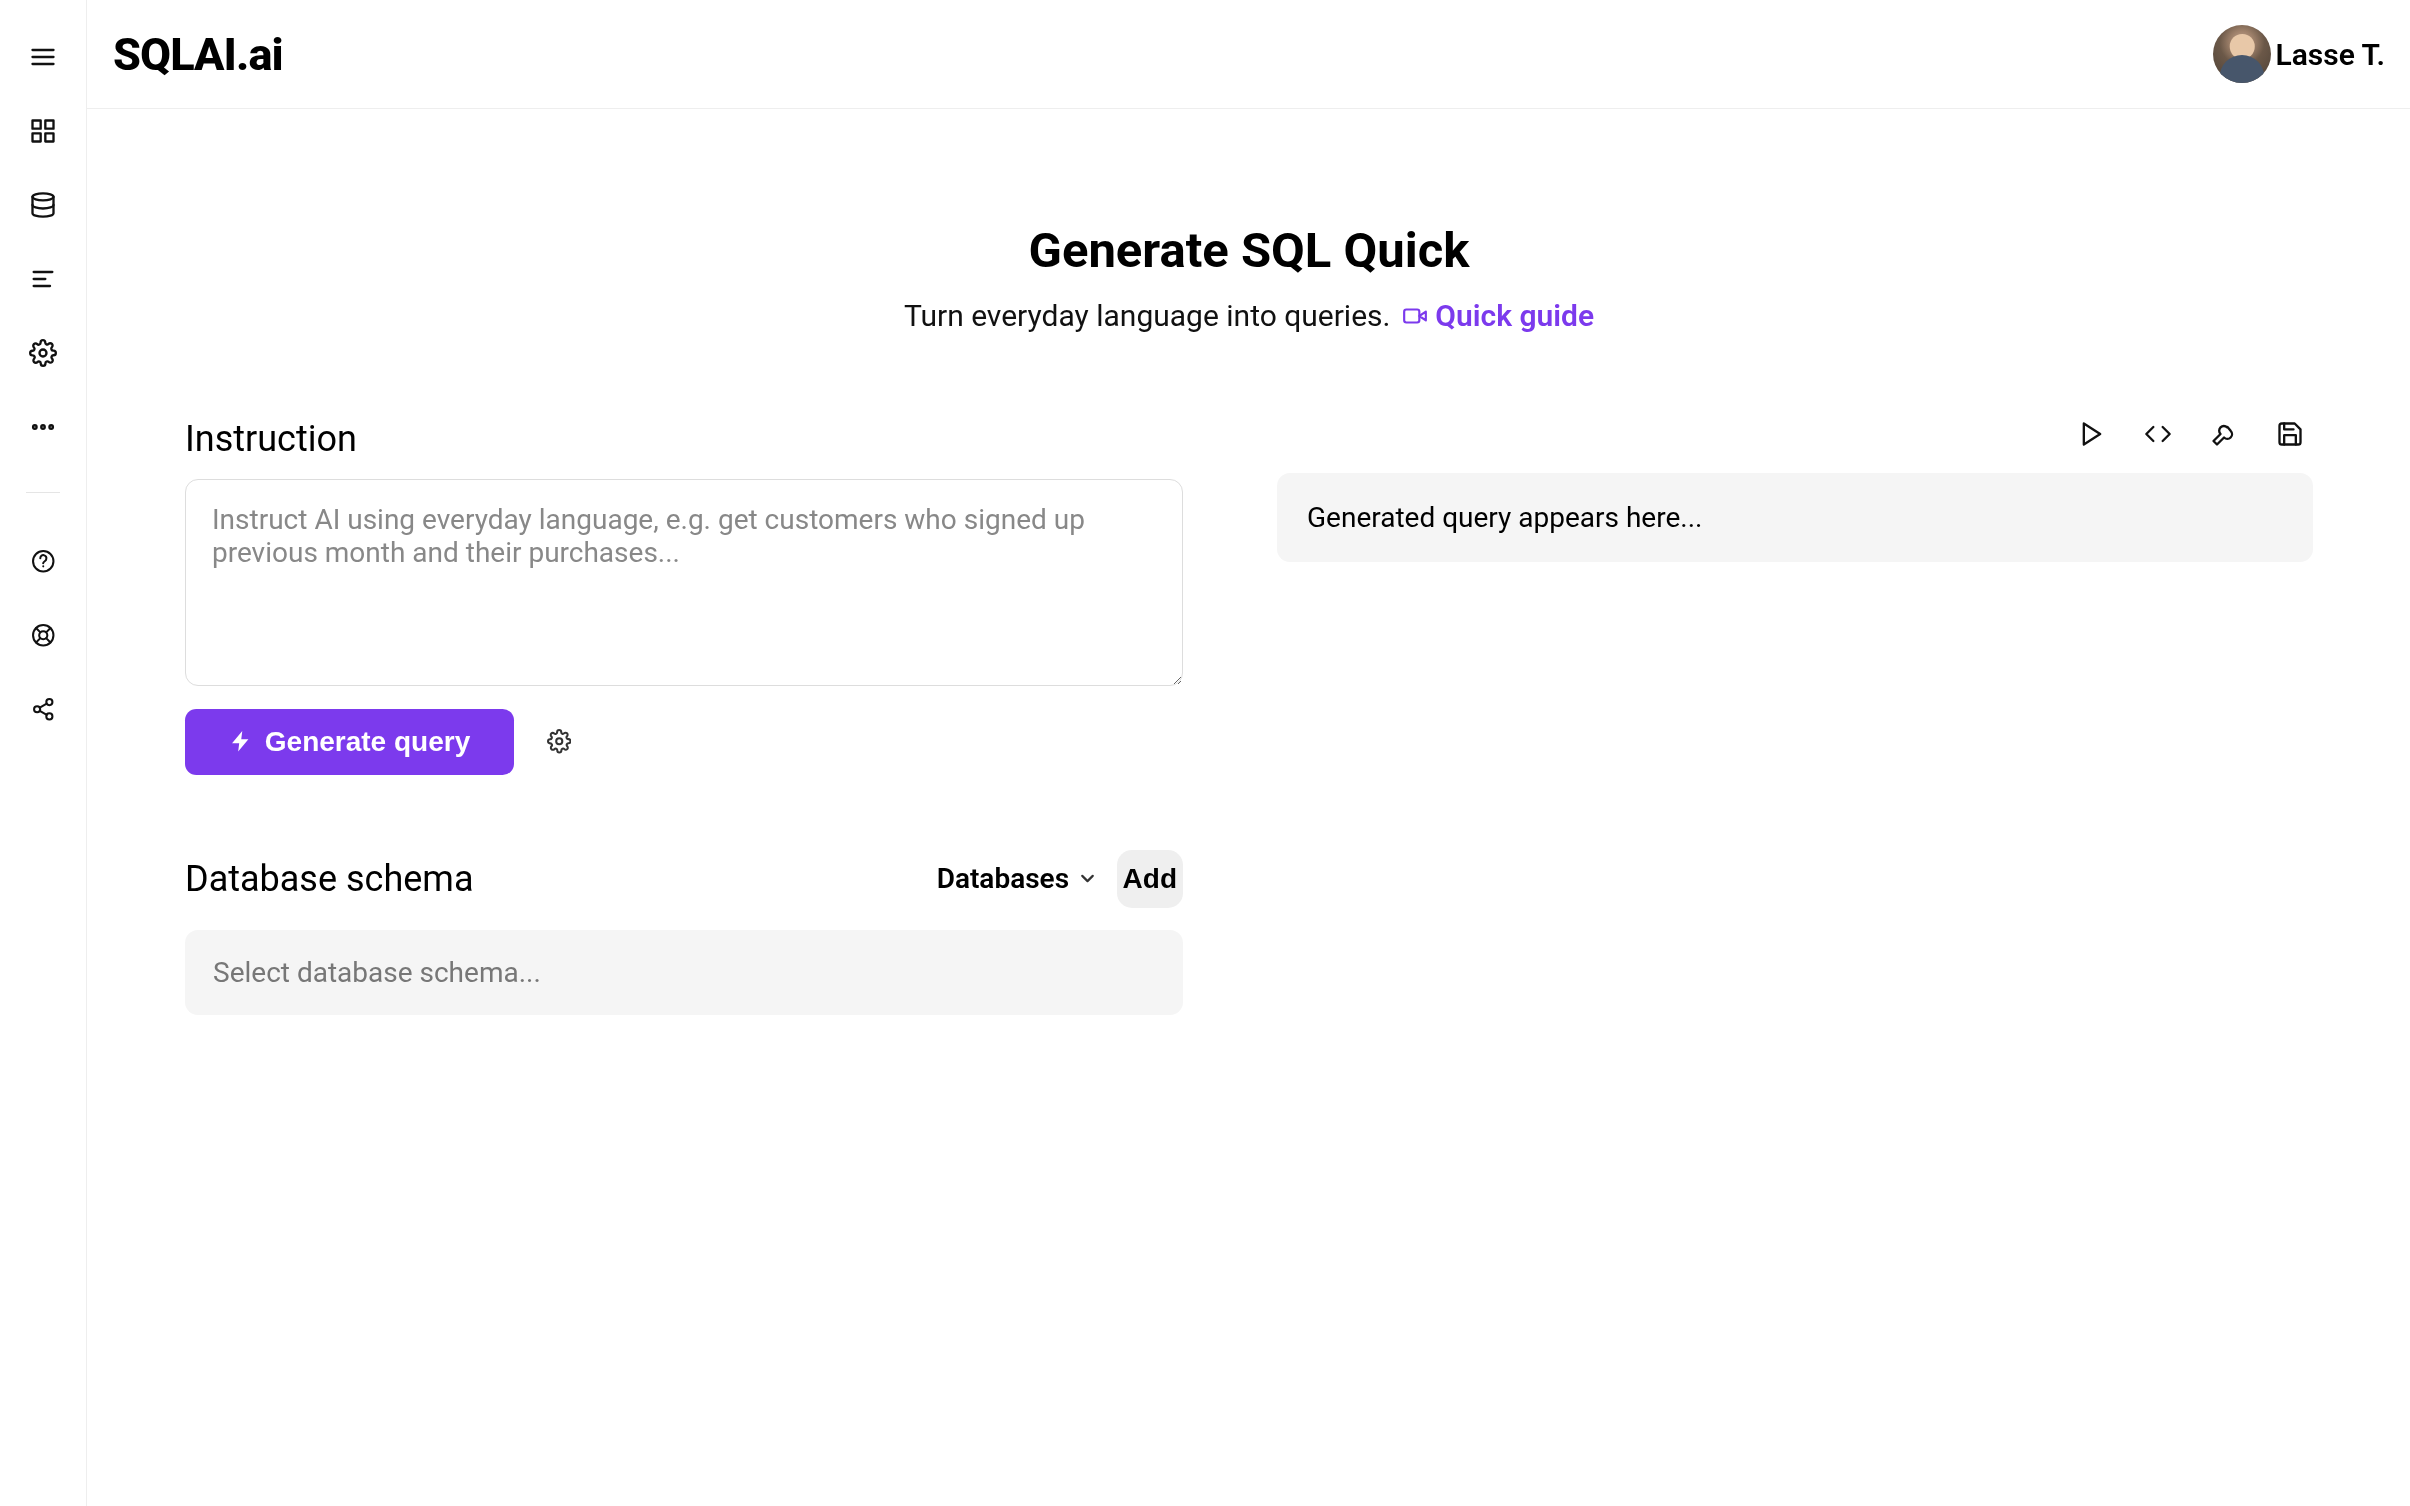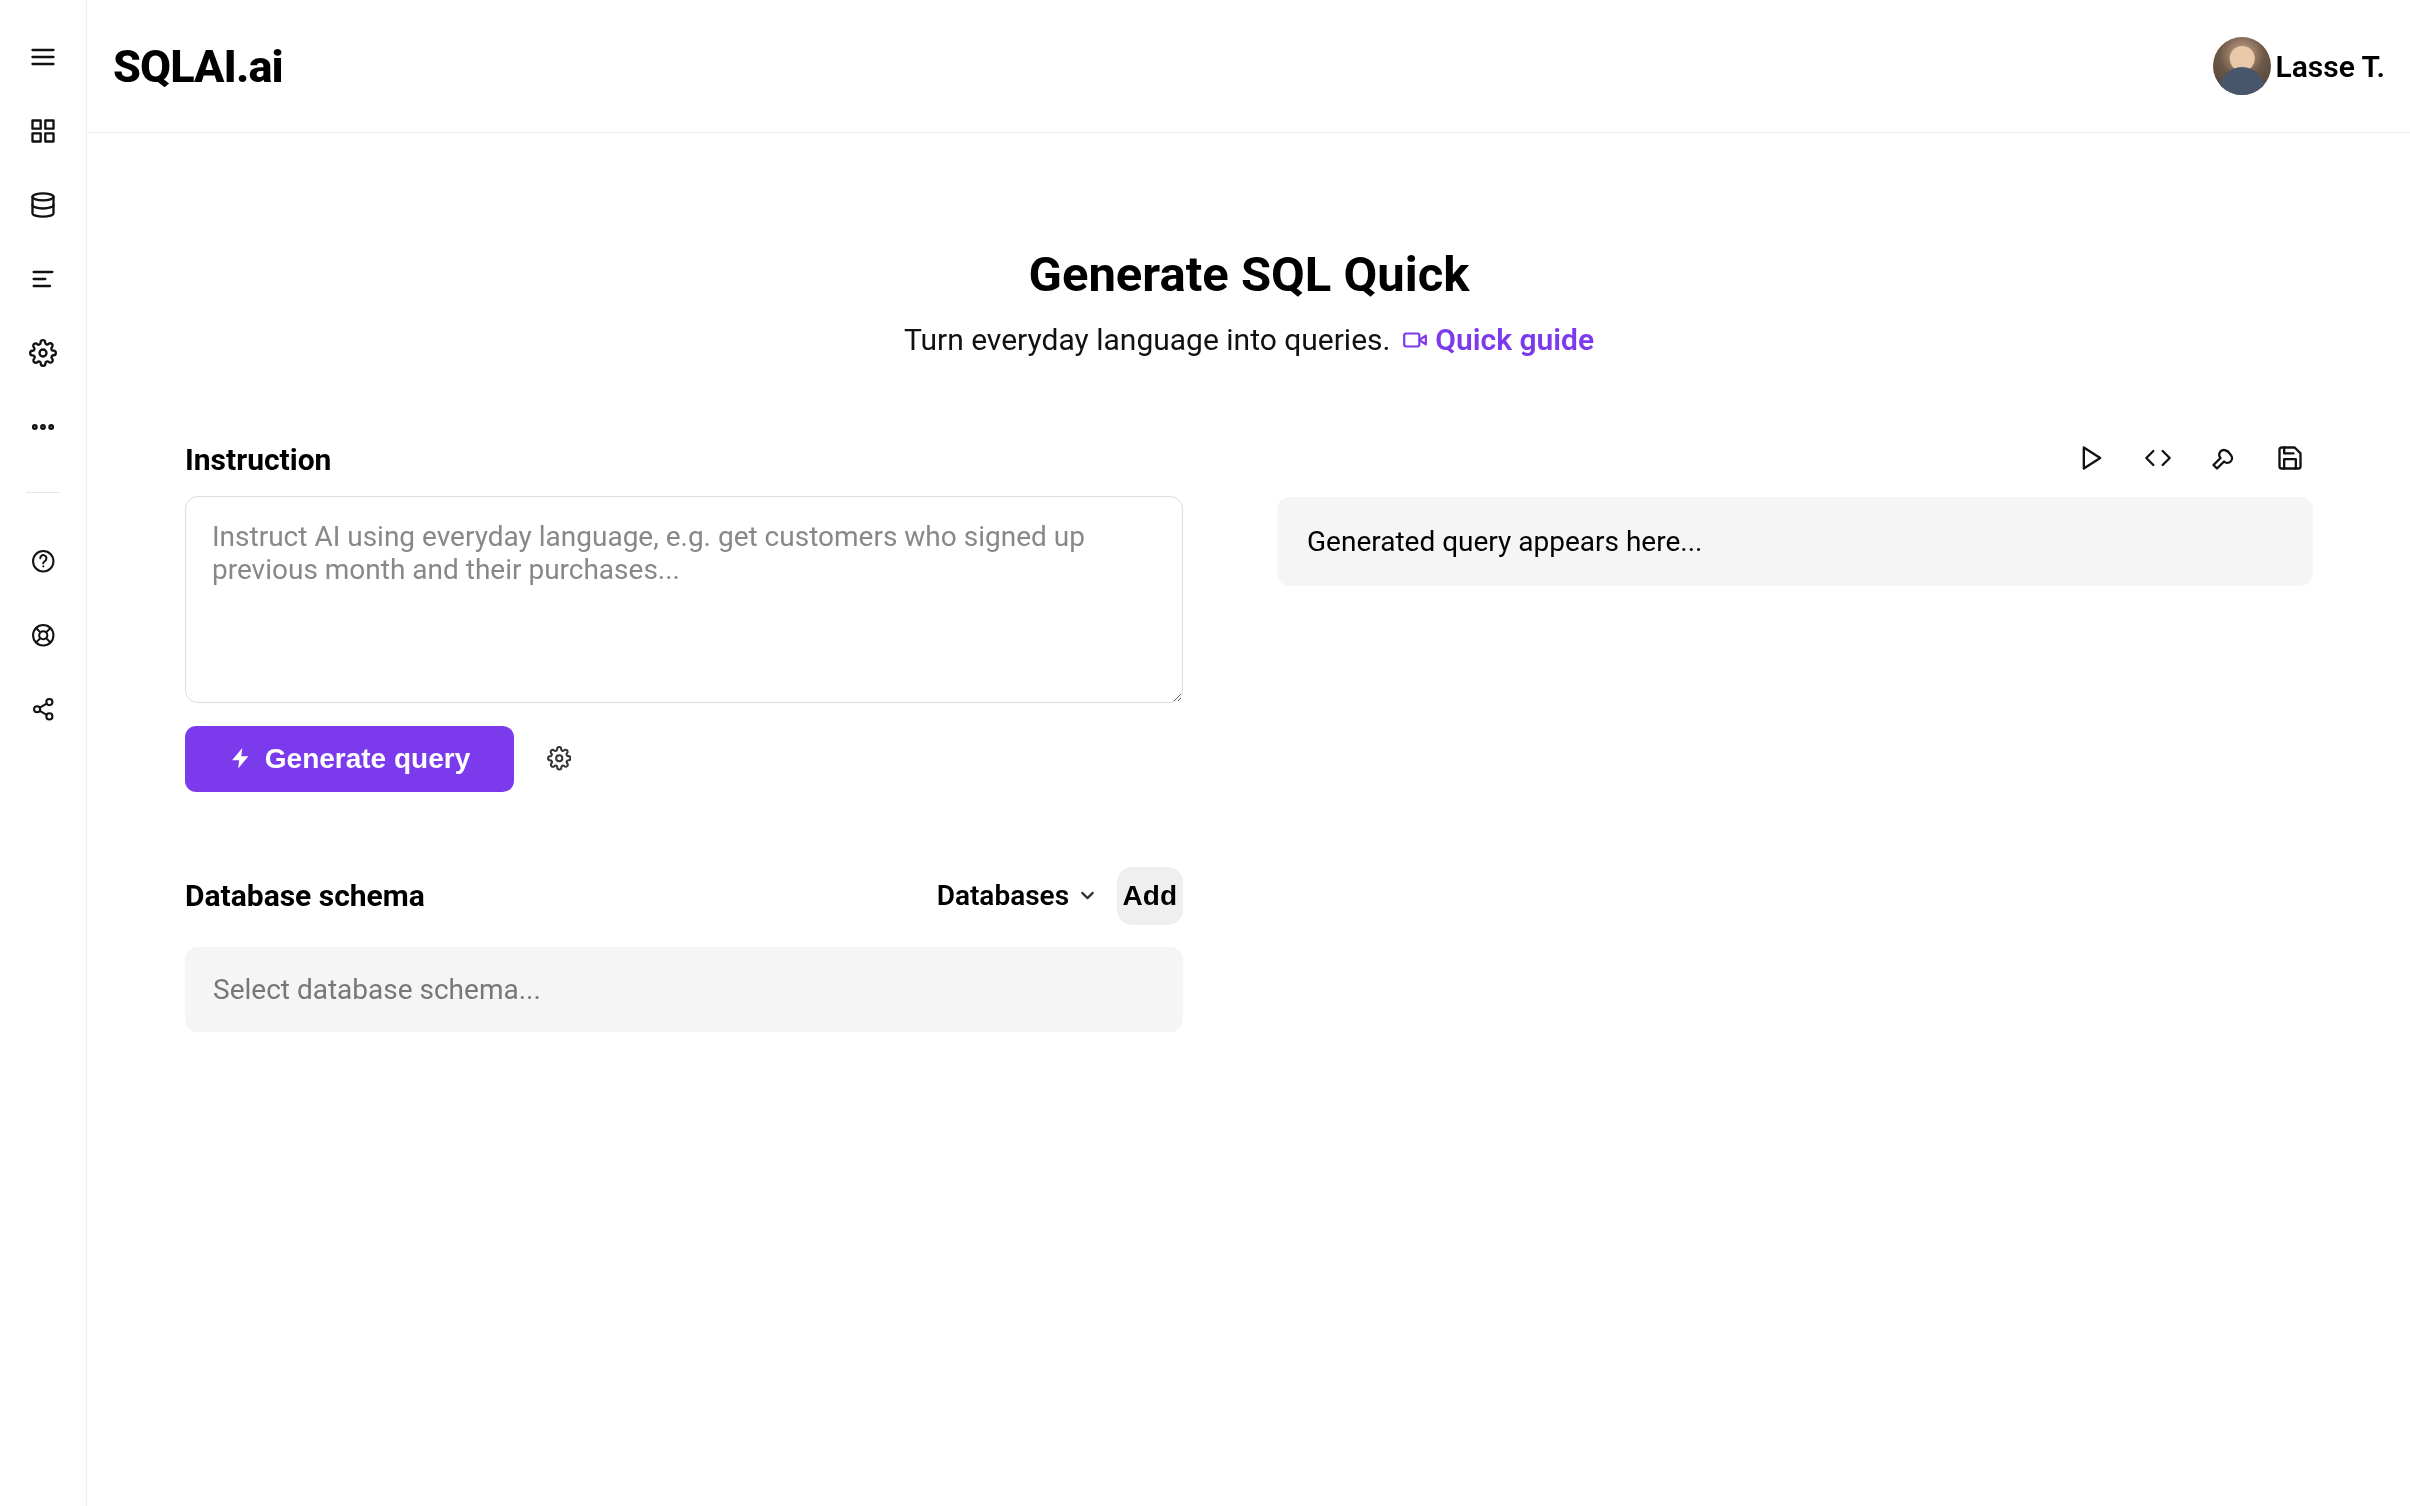--- a/index.html
+++ b/index.html
@@ -53,21 +53,21 @@
   .icon-btn svg { width: 28px; height: 28px; stroke: currentColor; fill: none; stroke-width: 2; stroke-linecap: round; stroke-linejoin: round; }
   .icon-btn.small svg { width: 24.5px; height: 24.5px; }
 
   
   .main {
     flex: 1;
     display: flex;
     flex-direction: column;
   }
   .topbar {
-    height: 133px;
+    height: 109px;
     border-bottom: 0.9px solid #eee;
     display: flex;
     align-items: center;
     padding: 0 26px;
     justify-content: space-between;
   }
   .brand {
     font-size: 45px;
     font-weight: 800;
     letter-spacing: -0.9px;
@@ -136,22 +136,22 @@
     width: 100%;
     display: flex;
     gap: 94px;
     align-items: flex-start;
     max-width: 2128px;
   }
   .col { flex: 1; display: flex; flex-direction: column; }
   .col-left { max-width: 998px; }
 
   .label {
-    font-size: 30px;
-    font-weight: 700;
+    font-size: 36px;
+    font-weight: 400;
     margin-bottom: 19px;
   }
 
   textarea.instruction {
     width: 100%;
     height: 207px;
     border: 0.9px solid #ddd;
     border-radius: 13px;
     padding: 22.6px 26px;
     font-size: 28px;

